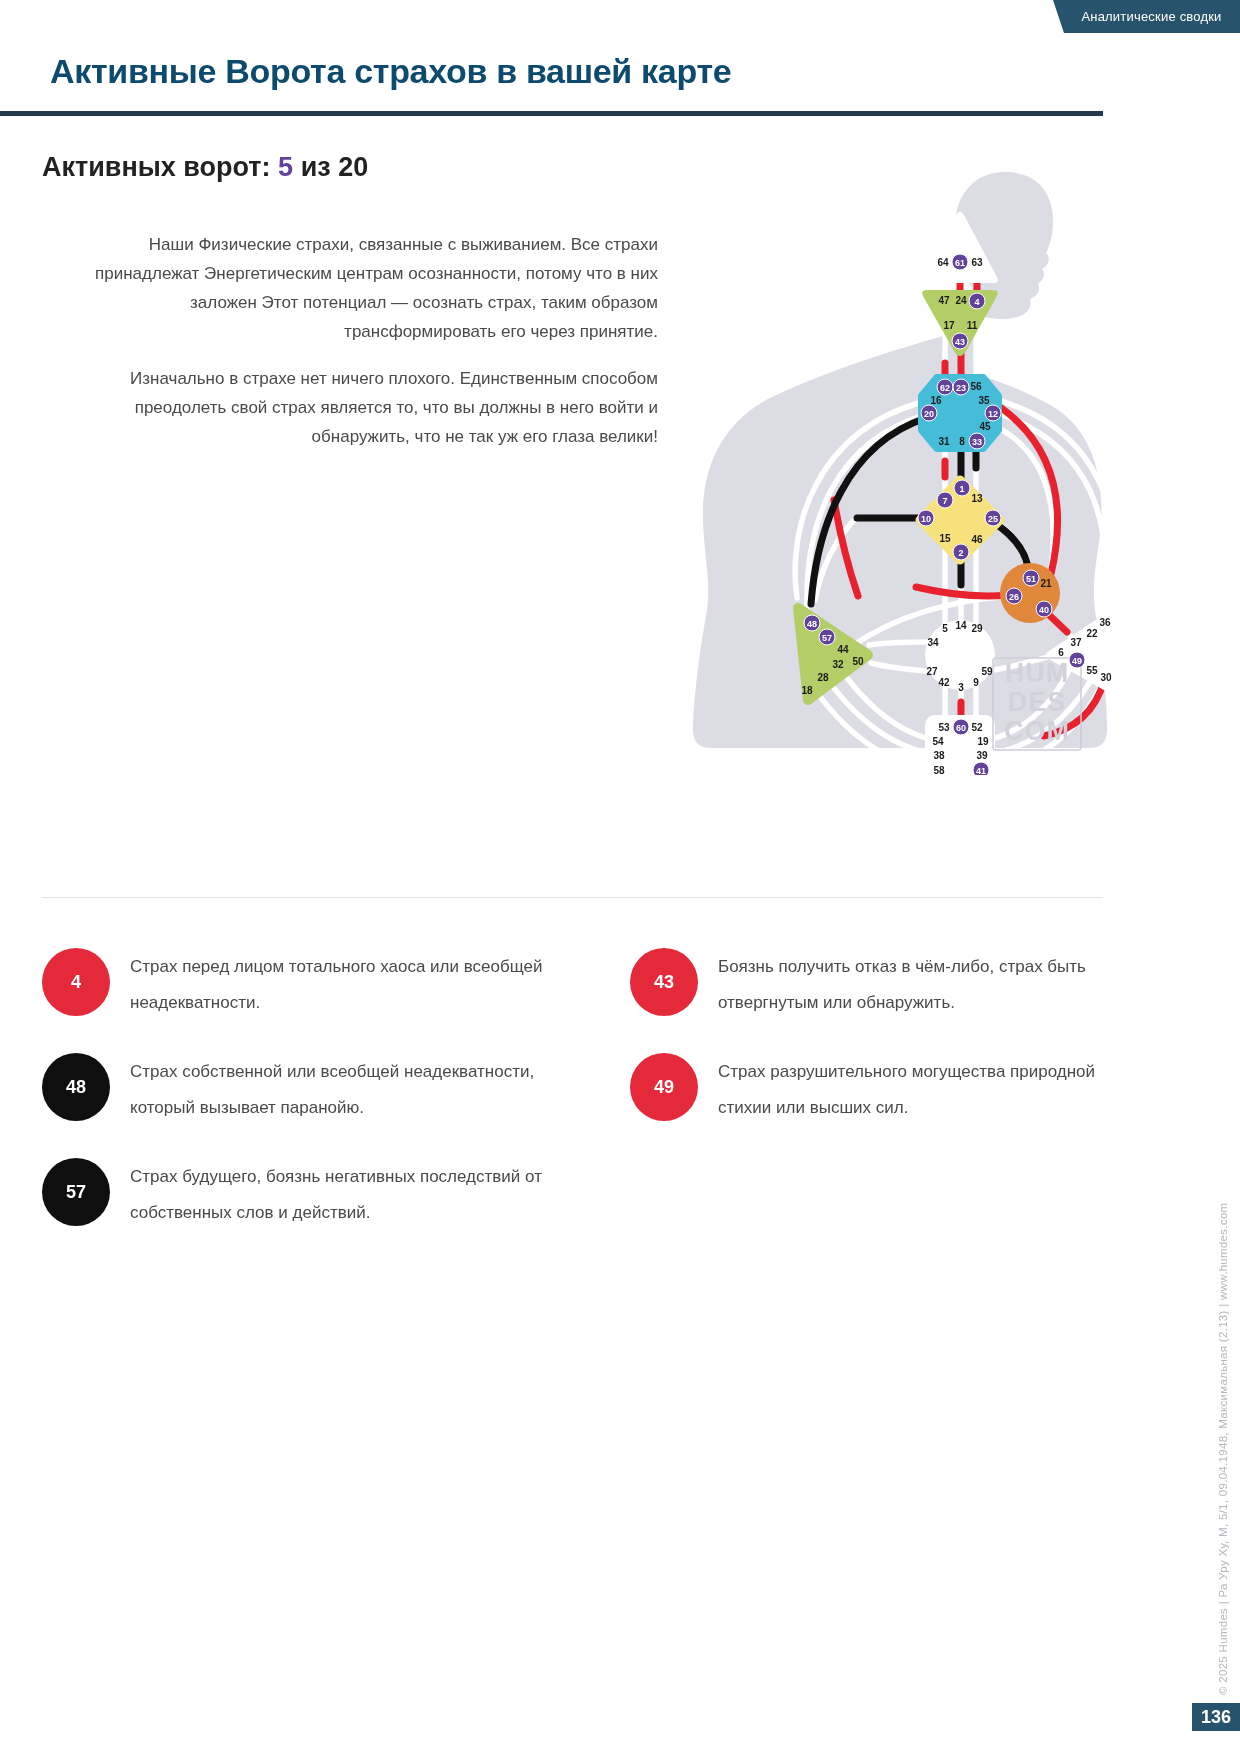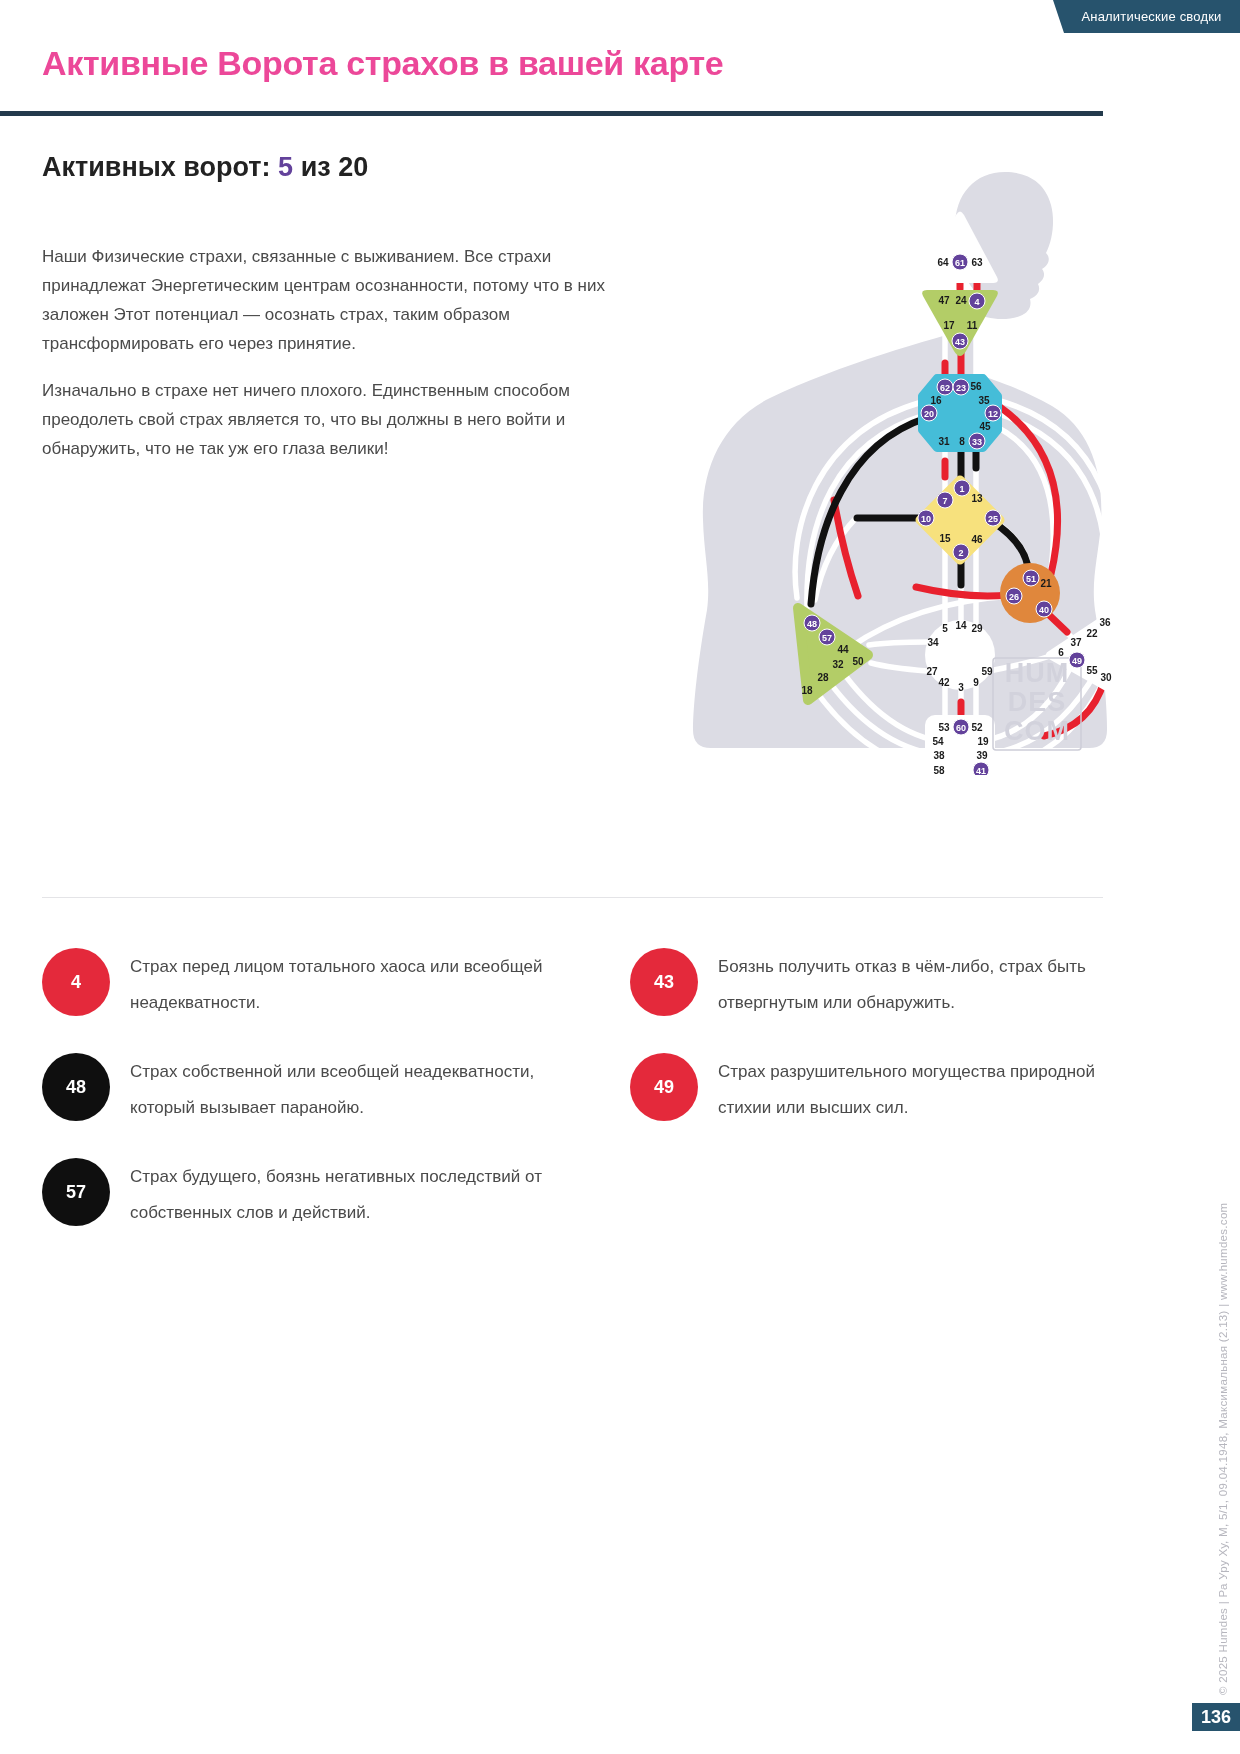--- a/index.html
+++ b/index.html
@@ -5,29 +5,29 @@
   html,body{margin:0;padding:0;background:#ffffff;}
   .page{position:relative;width:1240px;height:1754px;background:#ffffff;overflow:hidden;
         font-family:"Liberation Sans","DejaVu Sans",sans-serif;}
 
   
   .corner-badge{position:absolute;left:1053px;top:0;width:187px;height:33px;
     clip-path:polygon(0 0,100% 0,100% 100%,11px 100%);
     color:#fff;font-size:13px;display:flex;align-items:center;justify-content:center;
     padding-left:10px;box-sizing:border-box;letter-spacing:.2px;}
 
-  .page-title{position:absolute;left:42px;top:44px;margin:0;font-size:34px;font-weight:700;
-    color:#ec4899;letter-spacing:-.3px;}
+  .page-title{position:absolute;left:42px;top:44px;margin:8px;font-size:34px;font-weight:700;
+    color:#0c4a6e;letter-spacing:-.3px;}
   .title-rule{position:absolute;left:0;top:111px;width:1103px;height:5px;}
 
   .subtitle{position:absolute;left:42px;top:152px;margin:0;font-size:27px;font-weight:600;color:#222;}
   .subtitle .count{font-weight:700;}
 
   .paragraphs{position:absolute;left:42px;top:230px;width:616px;}
-  .paragraphs p{margin:12px 0 18px 0;font-size:17px;line-height:29px;color:#4a4a4a;}
+  .paragraphs p{margin:0 0 18px 0;font-size:17px;line-height:29px;color:#4a4a4a;text-align:right;}
 
   .light-divider{position:absolute;left:42px;top:897px;width:1061px;height:1px;background:#e4e4e7;}
 
   
   .fears{position:absolute;left:42px;top:948px;width:1110px;display:grid;
     grid-template-columns:588px 1fr;row-gap:32px;}
   .fear-item{display:flex;gap:20px;align-items:flex-start;}
   .fear-circle{width:68px;height:68px;border-radius:50%;flex:none;display:flex;
     align-items:center;justify-content:center;color:#fff;font-size:18px;font-weight:700;}
   .fear-text{margin:1px 0 0 0;font-size:17px;line-height:36px;color:#4a4a4a;max-width:445px;}

